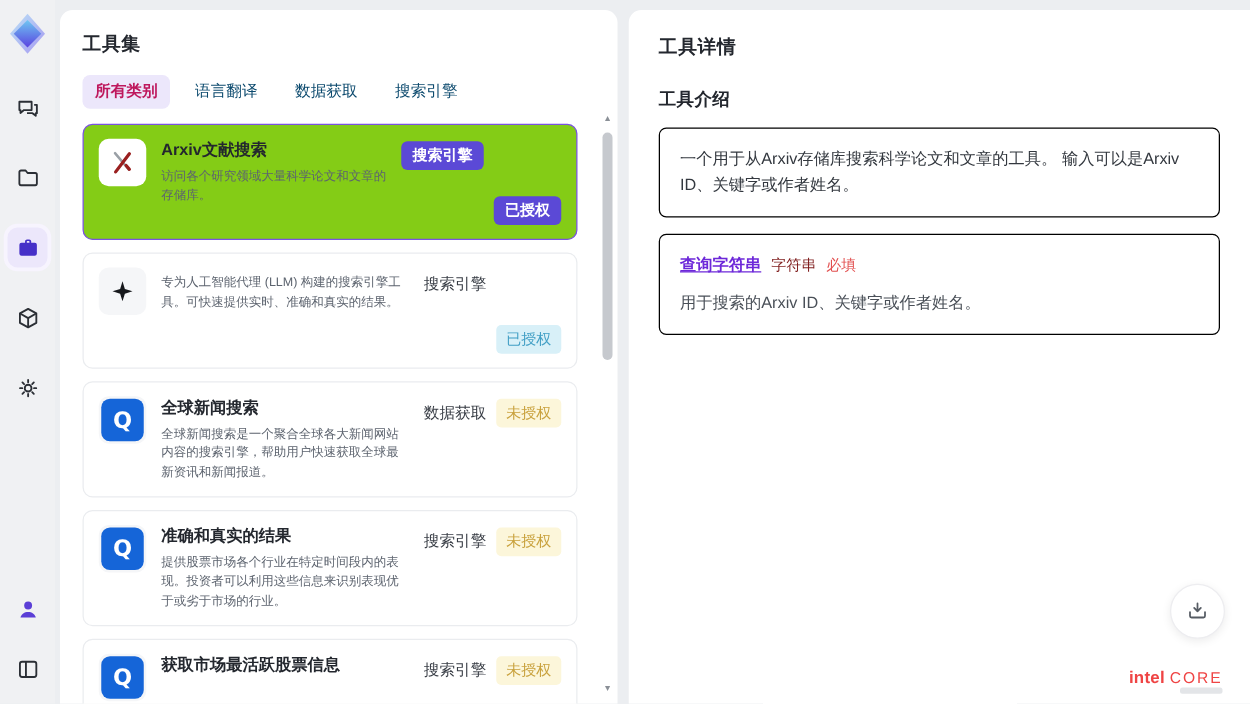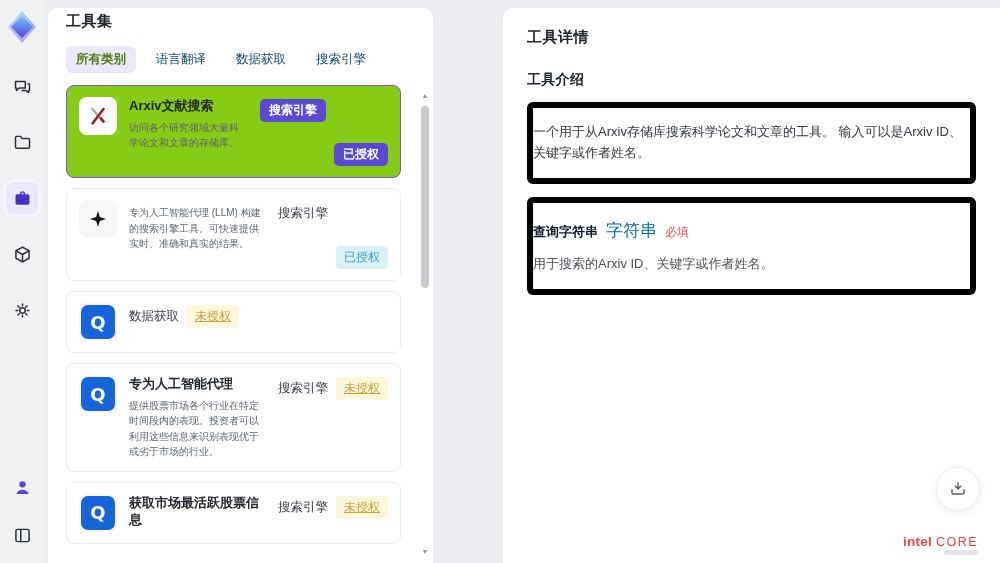--- a/index.html
+++ b/index.html
@@ -18,36 +18,36 @@
   .rail-icons { display:flex; flex-direction:column; gap:24px; align-items:center; }
   .rail-btn {
     width:32px; height:32px; display:flex; align-items:center; justify-content:center;
     border-radius:8px; cursor:pointer;
   }
   .rail-btn svg { width:21px; height:21px; }
   .rail-btn.active { background:#ece7fb; box-shadow:0 0 0 3px #f7f4fe; }
   .rail-bottom { margin-top:auto; display:flex; flex-direction:column; gap:16px; align-items:center; }
   
   .panel-left {
-    position:absolute; left:48px; top:8px; width:385px; bottom:0;
-    background:#fff; border-radius:10px 10px 0 0; padding:4px 16px 0 18px;
+    position:absolute; left:48px; top:8px; width:446px; bottom:0;
+    background:#fff; border-radius:10px 10px 0 0; padding:18px 16px 0 18px;
     overflow:hidden;
   }
   .panel-right {
     position:absolute; left:503px; top:8px; right:0; bottom:0;
     background:#fff; border-radius:10px 0 0 0; padding:20px 24px;
   }
   .page-title { font-size:15px; font-weight:700; letter-spacing:.5px; }
   
   .tabs { display:flex; gap:10px; margin-top:15px; align-items:center; }
   .tab {
     font-size:12.5px; color:#0c4a6e; padding:5px 10px; border-radius:6px; cursor:pointer;
     white-space:nowrap;
   }
-  .tab.active { background:#ece7fb; color:#4d7c0f; font-weight:700; }
+  .tab.active { background:#ece7fb; color:#be185d; font-weight:700; }
   
   .tool-list { margin-top:12px; display:flex; flex-direction:column; gap:10px; padding-right:16px; }
   .tool-item {
     display:flex; gap:12px; background:#fff; border:1px solid #eaecef;
     border-radius:8px; padding:11px 12px; cursor:pointer;
   }
   .tool-item.selected { background:#84cc16; border:1.5px solid #7a52e0; }
   .tool-icon {
     flex:0 0 38px; width:38px; height:38px; border-radius:8px; background:#f5f6f8;
     display:flex; align-items:center; justify-content:center; overflow:hidden;
@@ -59,42 +59,42 @@
     display:flex; align-items:center; justify-content:center;
     font-weight:800; font-size:18px; font-family:"DejaVu Sans",sans-serif;
   }
   .tool-main { flex:1; min-width:0; }
   .t-name { font-size:13px; font-weight:700; color:#23272e; line-height:1.35; }
   .t-desc { font-size:10px; color:#5d646f; line-height:1.55; margin-top:5px; }
   .tool-tags { flex:0 0 auto; display:flex; gap:8px; align-items:flex-start; padding-top:2px; }
   .t-cat { font-size:12.5px; color:#383d45; white-space:nowrap; padding:3px 0; }
   .t-auth { font-size:12px; white-space:nowrap; padding:3px 8px; border-radius:4px; }
   .t-auth.ok  { background:#d8f0f8; color:#44a0c6;margin-top:44px; }
-  .t-auth.no  { background:#fcf6da; color:#c9a23e;text-decoration:underline; }
+  .t-auth.no  { background:#fcf6da; color:#c9a23e; }
   .tool-item.selected .t-cat,
   .tool-item.selected .t-auth {
     background:#5b49d6; color:#fff; padding:3px 9px; border-radius:5px; font-size:12px; font-weight:600;
   }
   
   .scrollbar { position:absolute; right:3px; top:84px; bottom:8px; width:10px; }
   .scroll-arrow { position:absolute; left:0; width:10px; font-size:7px; color:#8b9097; text-align:center; }
   .scroll-thumb {
     position:absolute; left:1px; top:14px; width:8px; height:182px;
     background:#c6c9ce; border-radius:4px; cursor:grab;
   }
   
   .section-title { font-size:14px; font-weight:700; margin-top:24px; letter-spacing:.3px; }
   .panel-right .page-title { font-size:15px; }
   .info-box {
-    margin-top:13px; border:6px solid #000000; border-radius:6px;
-    padding:14px 0; font-size:13px; color:#33383f; line-height:1.6;
+    margin-top:13px; border:1px solid #000000; border-radius:6px;
+    padding:14px 16px; font-size:13px; color:#33383f; line-height:1.6;
   }
   .param-line { display:flex; align-items:baseline; gap:8px; }
-  .p-name { font-size:13px; font-weight:700; color:#0f172a; }
-  .p-type { font-size:17px; color:#0369a1; }
+  .p-name { font-size:13px; font-weight:700; color:#6d28d9;text-decoration:underline; }
+  .p-type { font-size:12px; color:#7f1d1d; }
   .p-req  { font-size:12px; color:#e25050; }
   .p-desc { margin-top:10px; font-size:13px; color:#4a5058; }
   
   .download-fab {
     position:absolute; right:20px; bottom:52px; width:44px; height:44px; border-radius:50%;
     background:#fff; border:1px solid #ededf0; box-shadow:0 2px 8px rgba(0,0,0,.08);
     display:flex; align-items:center; justify-content:center; cursor:pointer;
   }
   .download-fab svg { width:20px; height:20px; }
   .brand { position:absolute; right:22px; bottom:14px; color:#ef4444; font-size:13.5px; display:flex; align-items:baseline; gap:4px; }
@@ -207,32 +207,36 @@
     <div class="tool-tags">
       <span class="t-cat">搜索引擎</span>
       <span class="t-auth ok">已授权</span>
     </div>
   </div>
 
   <div class="tool-item">
     <div class="tool-icon">
           <div class="qbox">Q</div>
         </div>
+    <div class="tool-main">
+      <div class="t-name">全球新闻搜索</div>
+      <div class="t-desc">全球新闻搜索是一个聚合全球各大新闻网站内容的搜索引擎，帮助用户快速获取全球最新资讯和新闻报道。</div>
+    </div>
     <div class="tool-tags">
       <span class="t-cat">数据获取</span>
       <span class="t-auth no">未授权</span>
     </div>
   </div>
 
   <div class="tool-item">
     <div class="tool-icon">
           <div class="qbox">Q</div>
         </div>
     <div class="tool-main">
-      <div class="t-name">专为人工智能代理</div>
+      <div class="t-name">准确和真实的结果</div>
       <div class="t-desc">提供股票市场各个行业在特定时间段内的表现。投资者可以利用这些信息来识别表现优于或劣于市场的行业。</div>
     </div>
     <div class="tool-tags">
       <span class="t-cat">搜索引擎</span>
       <span class="t-auth no">未授权</span>
     </div>
   </div>
 
   <div class="tool-item">
     <div class="tool-icon">

